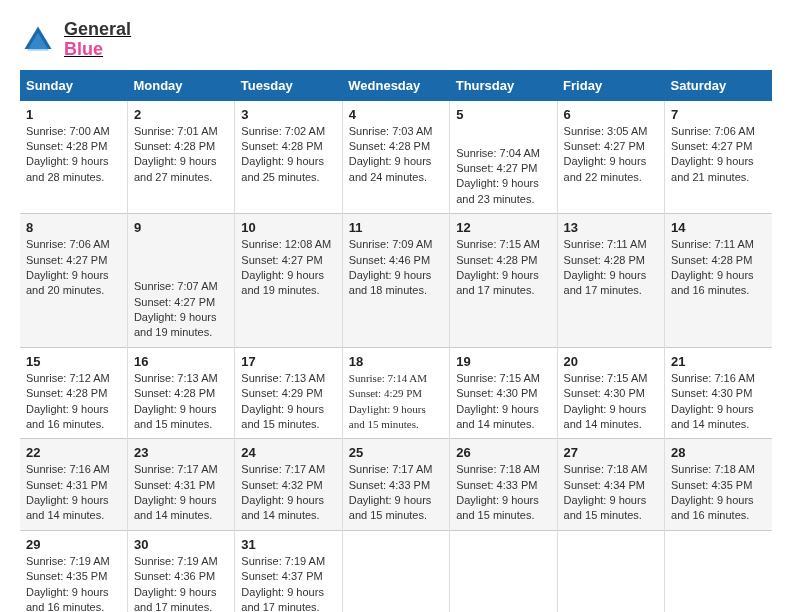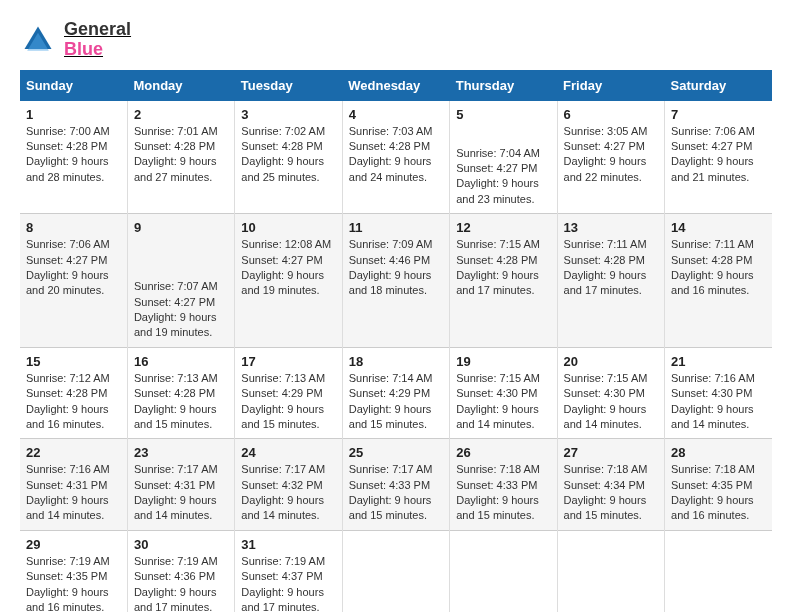--- a/index.html
+++ b/index.html
@@ -241,21 +241,21 @@
         </td>
         <td>
           <span class="day-number">17</span>
           <div class="day-info" style="white-space: pre-line;">Sunrise: 7:13 AM
 Sunset: 4:29 PM
 Daylight: 9 hours
 and 15 minutes.</div>
         </td>
         <td>
           <span class="day-number">18</span>
-          <div class="day-info" style="white-space: pre-line;">Sunrise: 7:14 AM
+          <div class="day-info" style="white-space: pre-line; font-family: Liberation Serif, serif;">Sunrise: 7:14 AM
 Sunset: 4:29 PM
 Daylight: 9 hours
 and 15 minutes.</div>
         </td>
         <td>
           <span class="day-number">19</span>
           <div class="day-info" style="white-space: pre-line;">Sunrise: 7:15 AM
 Sunset: 4:30 PM
 Daylight: 9 hours
 and 14 minutes.</div>

